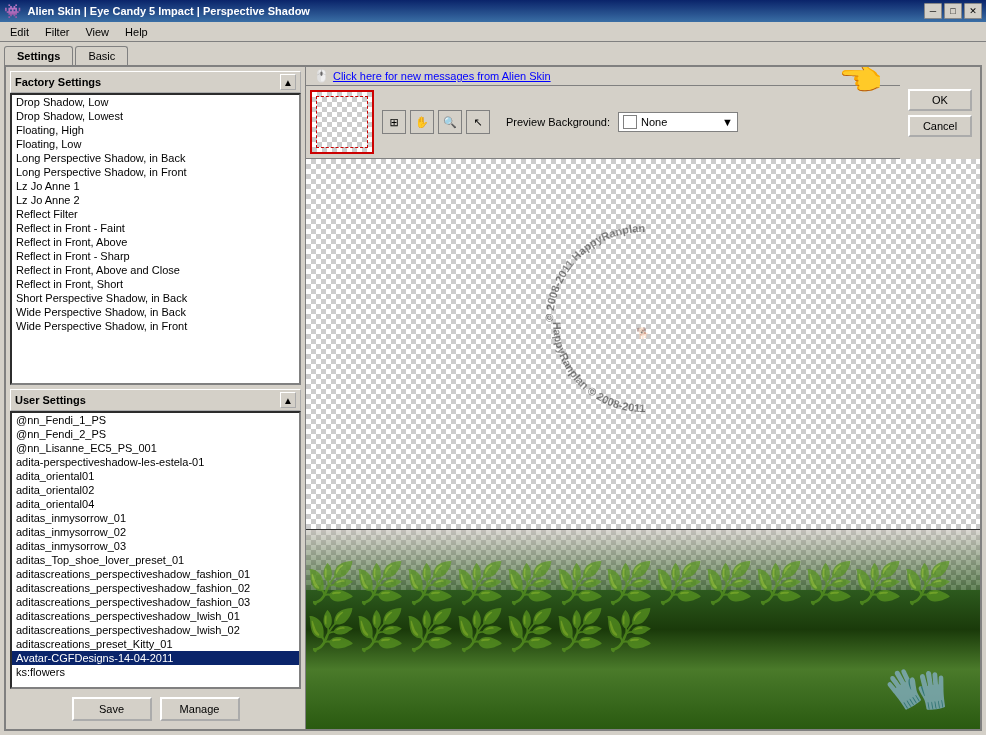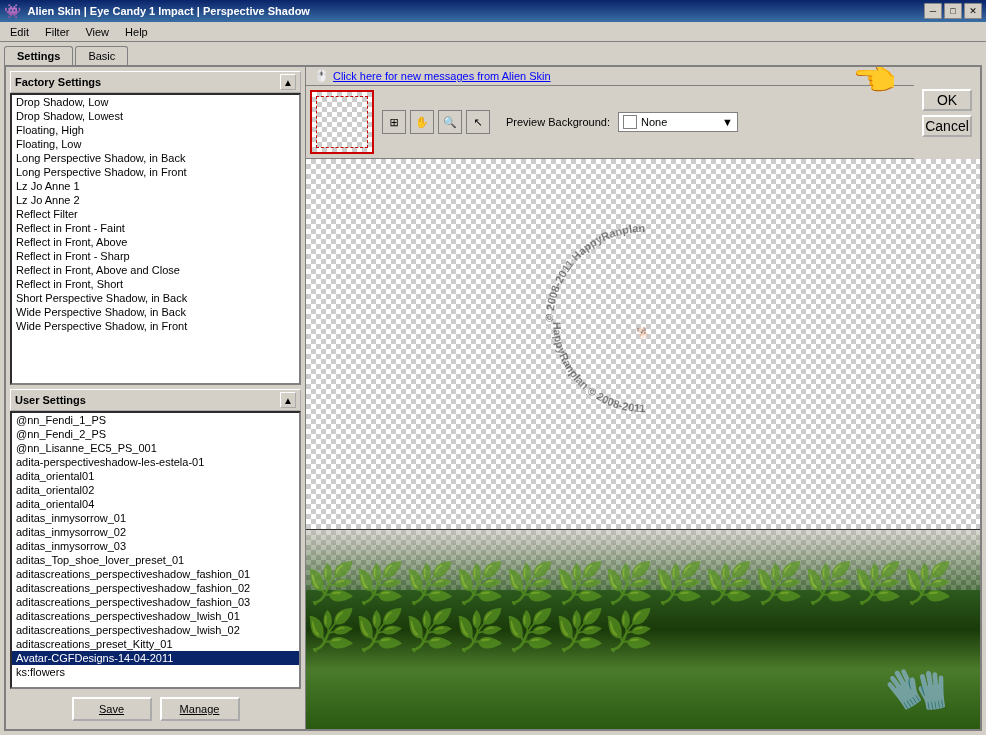--- a/index.html
+++ b/index.html
@@ -173,25 +173,25 @@
     
     .action-buttons {
       display: flex;
       flex-direction: column;
       gap: 4px;
       padding: 8px;
       align-items: center;
       justify-content: center;
     }
     .action-btn {
-      width: 50px; height: 22px;
+      width: 64px; height: 22px;
       background: #d4d0c8;
       border: 2px outset #fff;
       cursor: pointer;
-      font-size: 14px;
+      font-size: 11px;
     }
 
     
     .preview-canvas {
       flex: 1;
       background: repeating-conic-gradient(#aaa 0% 25%, #fff 0% 50%) 0 0 / 16px 16px;
       position: relative;
       overflow: hidden;
     }
 
@@ -238,21 +238,20 @@
       display: flex;
       align-items: center;
       justify-content: center;
     }
 
     .bottom-buttons {
       display: flex;
       gap: 8px;
       padding: 4px;
       justify-content: center;
-      text-decoration: underline;
     }
     .bottom-btn {
       width: 80px;
       height: 24px;
       background: #d4d0c8;
       border: 2px outset #fff;
       cursor: pointer;
     }
 
     
@@ -277,21 +276,21 @@
       background-position: 0 0, 0 5px, 5px -5px, -5px 0px;
       background-color: white;
     }
   </style>
 </head>
 <body>
 
 <div class="title-bar">
   <div class="title-bar-left">
     <span style="font-size:14px;">👾</span>
-    <span class="title-text">Alien Skin  |  Eye Candy 1 Impact  |  Perspective Shadow</span>
+    <span class="title-text">Alien Skin  |  Eye Candy 5 Impact  |  Perspective Shadow</span>
   </div>
   <div class="title-controls">
     <div class="title-btn">─</div>
     <div class="title-btn">□</div>
     <div class="title-btn close">✕</div>
   </div>
 </div>
 
 <div class="menu-bar">
   <div class="menu-item">Edit</div>

